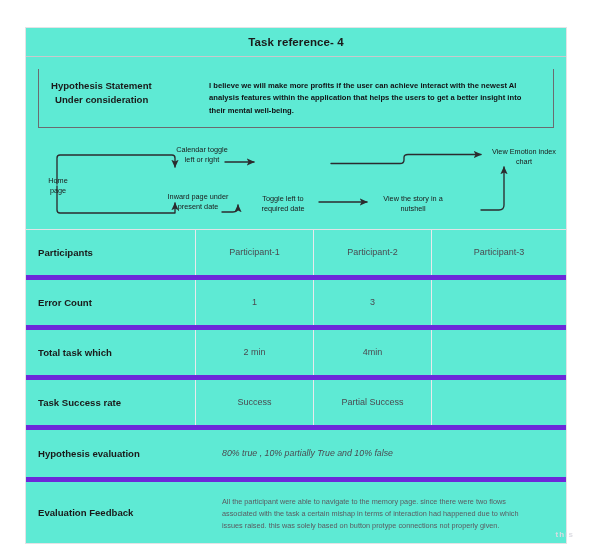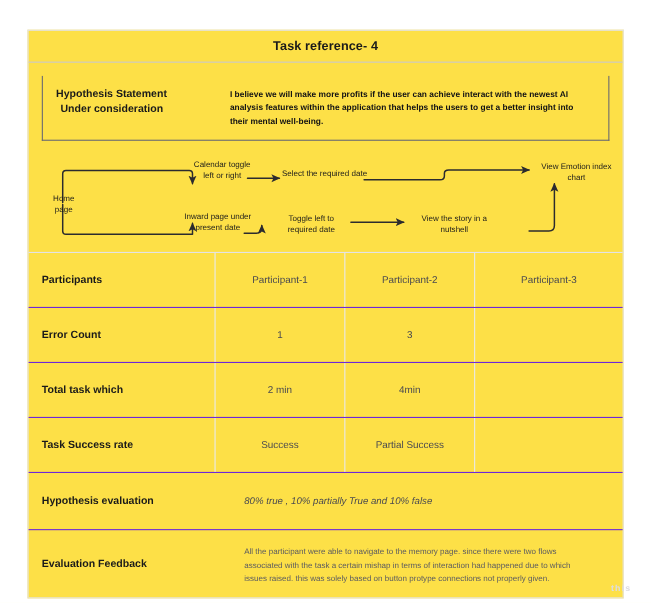--- a/index.html
+++ b/index.html
@@ -22,21 +22,21 @@
 
   
   .sheet {
     position: absolute;
     left: 25px;
     top: 27px;
     width: 542px;
     border: 1px solid #e3e3e6;
     border-bottom: none;
     box-sizing: border-box;
-    background: #fde047;
+    background: #5eead4;
   }
 
   
   .title-row {
     height: 29px;
     display: flex;
     align-items: center;
     justify-content: center;
     border-bottom: 1px solid #c9c9cc;
     box-sizing: border-box;
@@ -96,21 +96,21 @@
     font-size: 7.3px;
     font-weight: normal;
     color: #1a1a1a;
     line-height: 1.42;
     text-align: center;
   }
 
   
   .drow {
     display: flex;
-    border-bottom: 1px solid #6d28d9;
+    border-bottom: 5px solid #6d28d9;
     box-sizing: border-box;
     min-height: 50px;
   }
   .cell {
     box-sizing: border-box;
     display: flex;
     align-items: center;
     padding: 6px 8px;
   }
   .c-label {
@@ -210,21 +210,20 @@
         </g>
       </svg>
 
       <div class="flow-label" style="left:6px; top:36px; width:52px;">
         <span>Home</span><br>
         <span>page</span>
       </div>
 
       <div class="flow-label" style="left:148px; top:5px; width:56px;">Calendar toggle left or right</div>
 
-      <div class="flow-label" style="left:230px; top:13px; width:78px;">Select the required date</div>
 
       <div class="flow-label" style="left:141px; top:52px; width:62px;">Inward page under present date</div>
 
       <div class="flow-label" style="left:222px; top:54px; width:70px;">Toggle left to required date</div>
 
       <div class="flow-label" style="left:345px; top:54px; width:84px;">View the story in a nutshell</div>
 
       <div class="flow-label" style="left:462px; top:7px; width:72px;">View Emotion index chart</div>
     </div>
 

